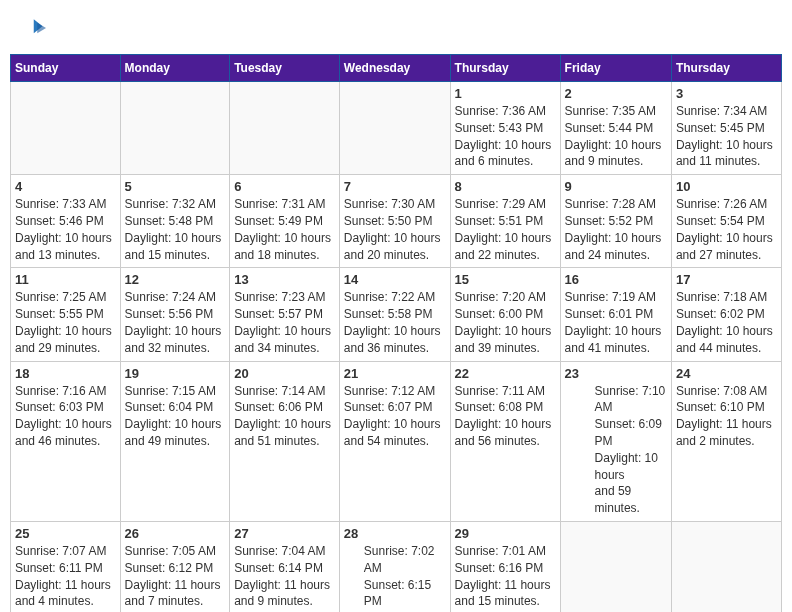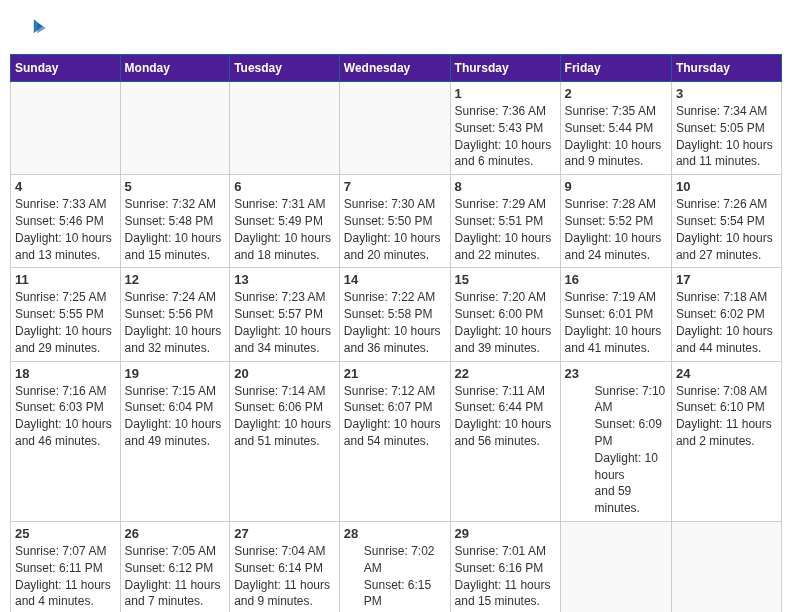--- a/index.html
+++ b/index.html
@@ -136,21 +136,21 @@
         <td>
           <span class="day-number">2</span>
           <div class="day-info" style="white-space: pre-line;">Sunrise: 7:35 AM
 Sunset: 5:44 PM
 Daylight: 10 hours
 and 9 minutes.</div>
         </td>
         <td>
           <span class="day-number">3</span>
           <div class="day-info" style="white-space: pre-line;">Sunrise: 7:34 AM
-Sunset: 5:05 PM
+Sunset: 5:45 PM
 Daylight: 10 hours
 and 11 minutes.</div>
         </td>
       </tr>
       <tr>
         <td>
           <span class="day-number">4</span>
           <div class="day-info" style="white-space: pre-line;">Sunrise: 7:33 AM
 Sunset: 5:46 PM
 Daylight: 10 hours
@@ -275,21 +275,21 @@
         <td>
           <span class="day-number">21</span>
           <div class="day-info" style="white-space: pre-line;">Sunrise: 7:12 AM
 Sunset: 6:07 PM
 Daylight: 10 hours
 and 54 minutes.</div>
         </td>
         <td>
           <span class="day-number">22</span>
           <div class="day-info" style="white-space: pre-line;">Sunrise: 7:11 AM
-Sunset: 6:44 PM
+Sunset: 6:08 PM
 Daylight: 10 hours
 and 56 minutes.</div>
         </td>
         <td>
           <span class="day-number">23</span>
           <div class="day-info" style="white-space: pre-line; margin-left: 30px;">Sunrise: 7:10 AM
 Sunset: 6:09 PM
 Daylight: 10 hours
 and 59 minutes.</div>
         </td>

